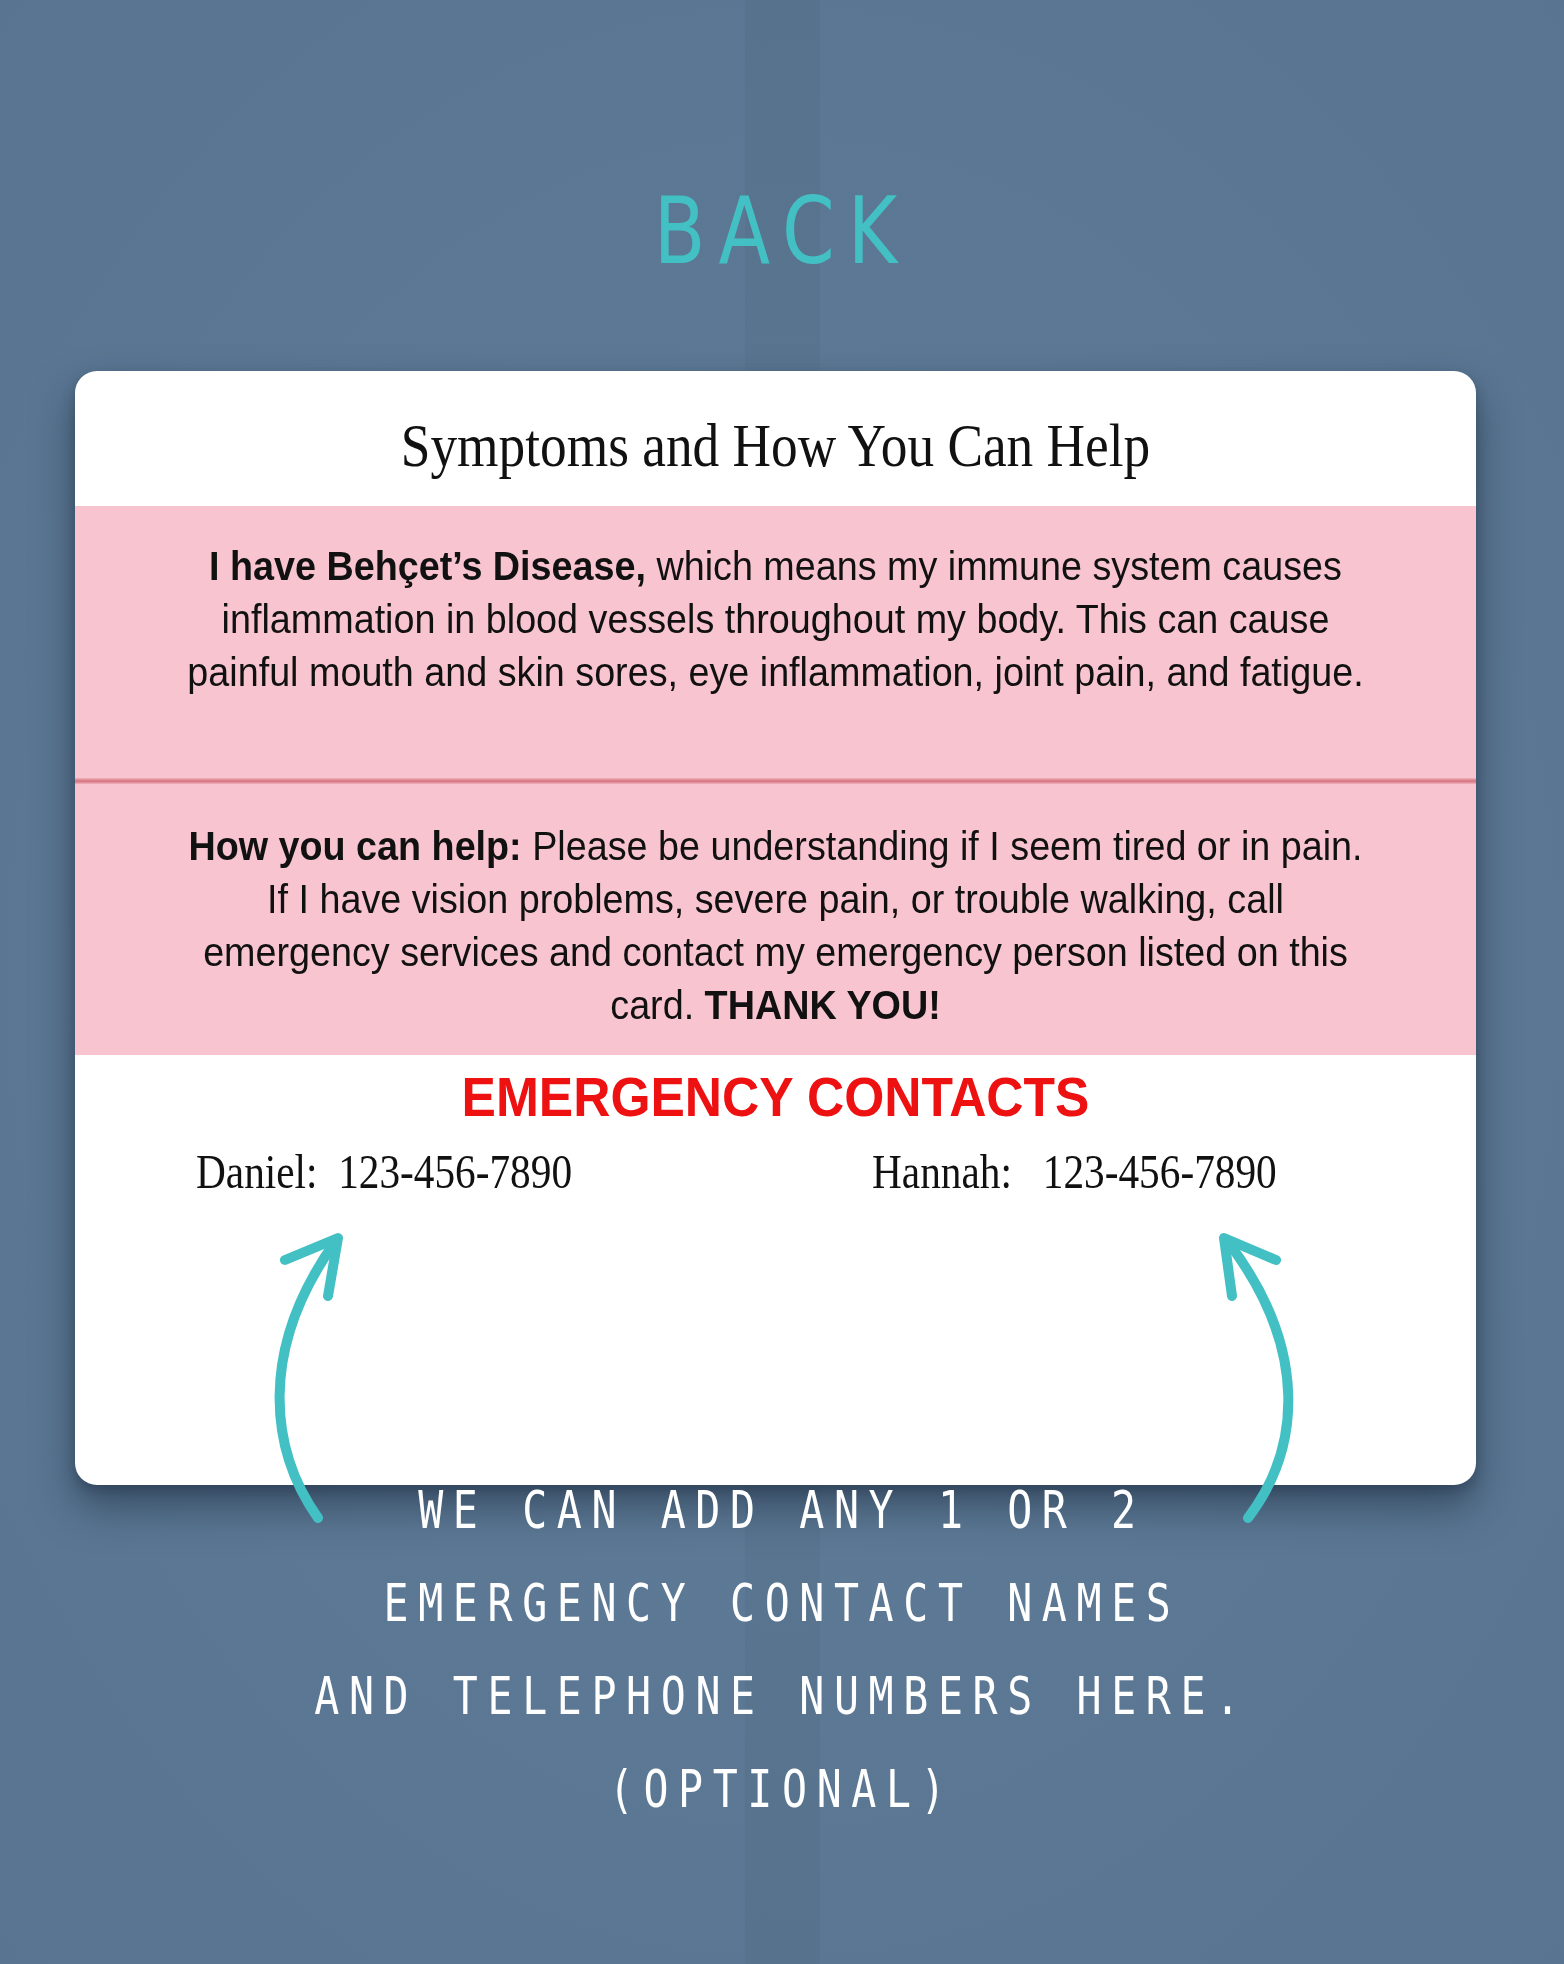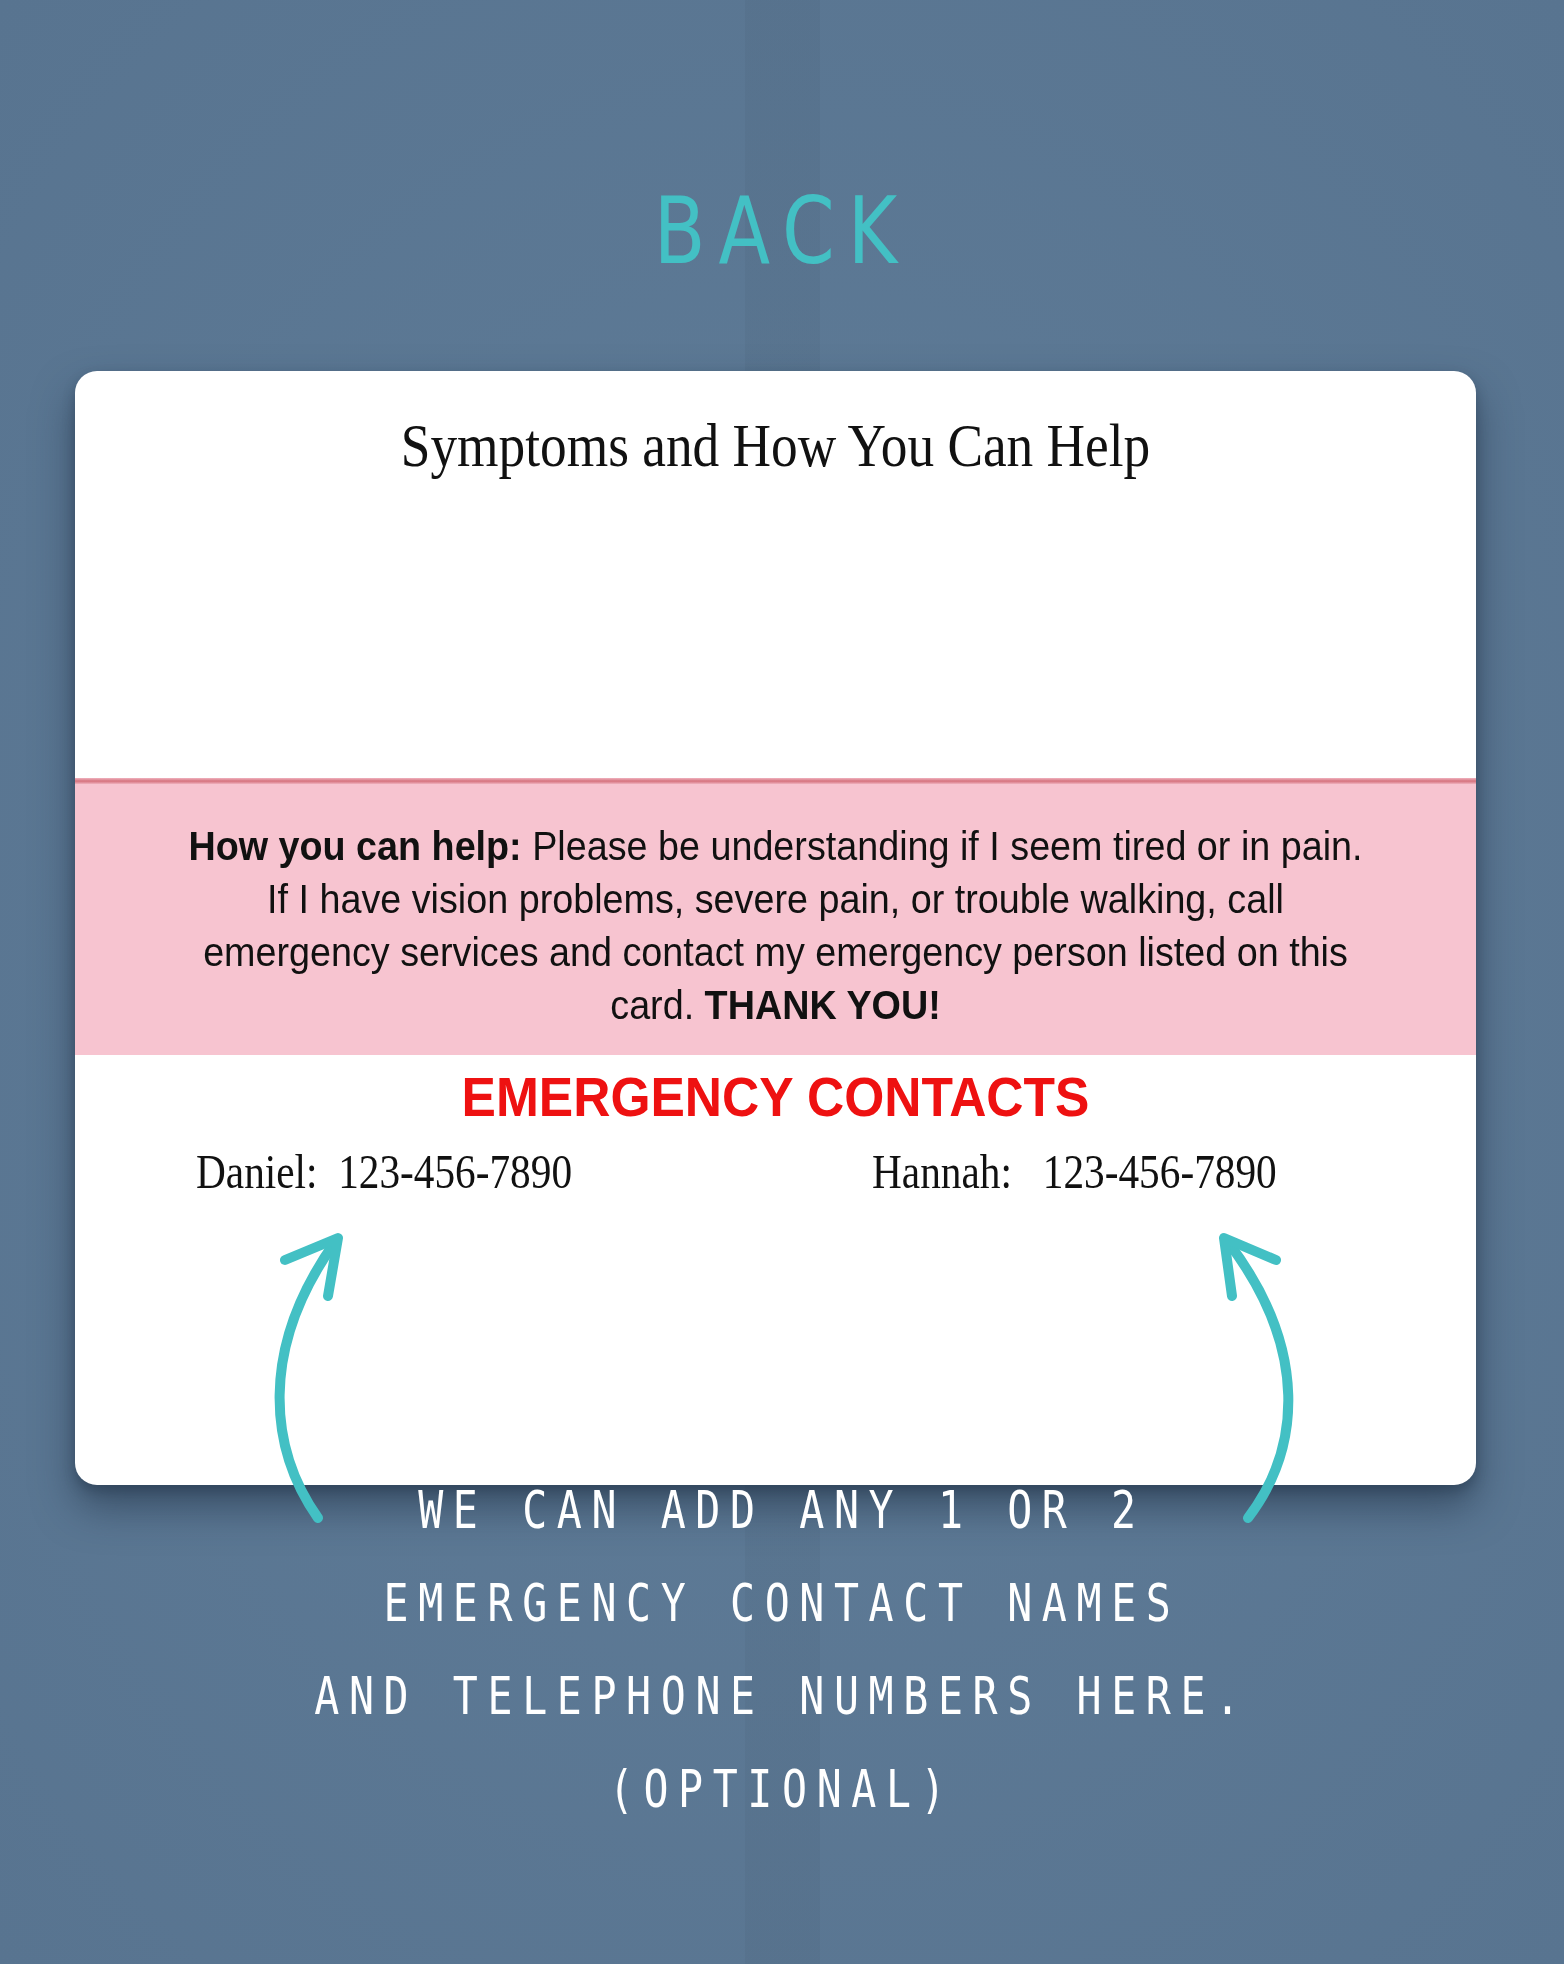--- a/index.html
+++ b/index.html
@@ -67,20 +67,23 @@
   .l1 { top: 1484px; } .l2 { top: 1577px; } .l3 { top: 1670px; } .l4 { top: 1763px; }
 </style>
 </head>
 <body>
 
 <div class="heading">BACK</div>
 
 <div class="card">
   <div class="card-title">Symptoms and How You Can Help</div>
 
+  <div class="pink p1">
+    <div class="para"><b>I have Behçet’s Disease,</b><span> which means my immune system causes inflammation in blood vessels throughout my body. This can cause painful mouth and skin sores, eye inflammation, joint pain, and fatigue.</span></div>
+  </div>
 
   <div class="divider"></div>
 
   <div class="pink p2">
     <div class="para"><b>How you can help:</b><span> Please be understanding if I seem tired or in pain. If I have vision problems, severe pain, or trouble walking, call emergency services and contact my emergency person listed on this card. </span><b>THANK YOU!</b></div>
   </div>
 
   <div class="ec-title">EMERGENCY CONTACTS</div>
   <div class="contact c1">Daniel:  123-456-7890</div>
   <div class="contact c2">Hannah:   123-456-7890</div>

